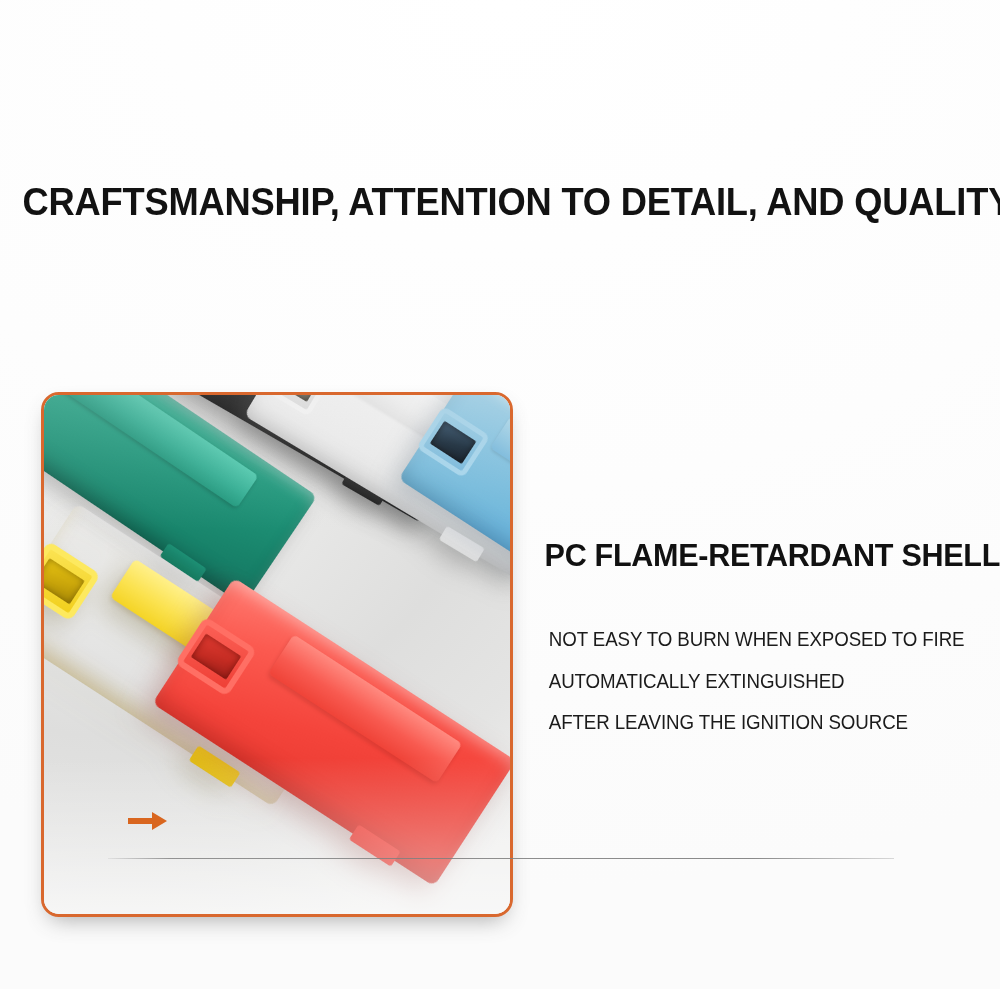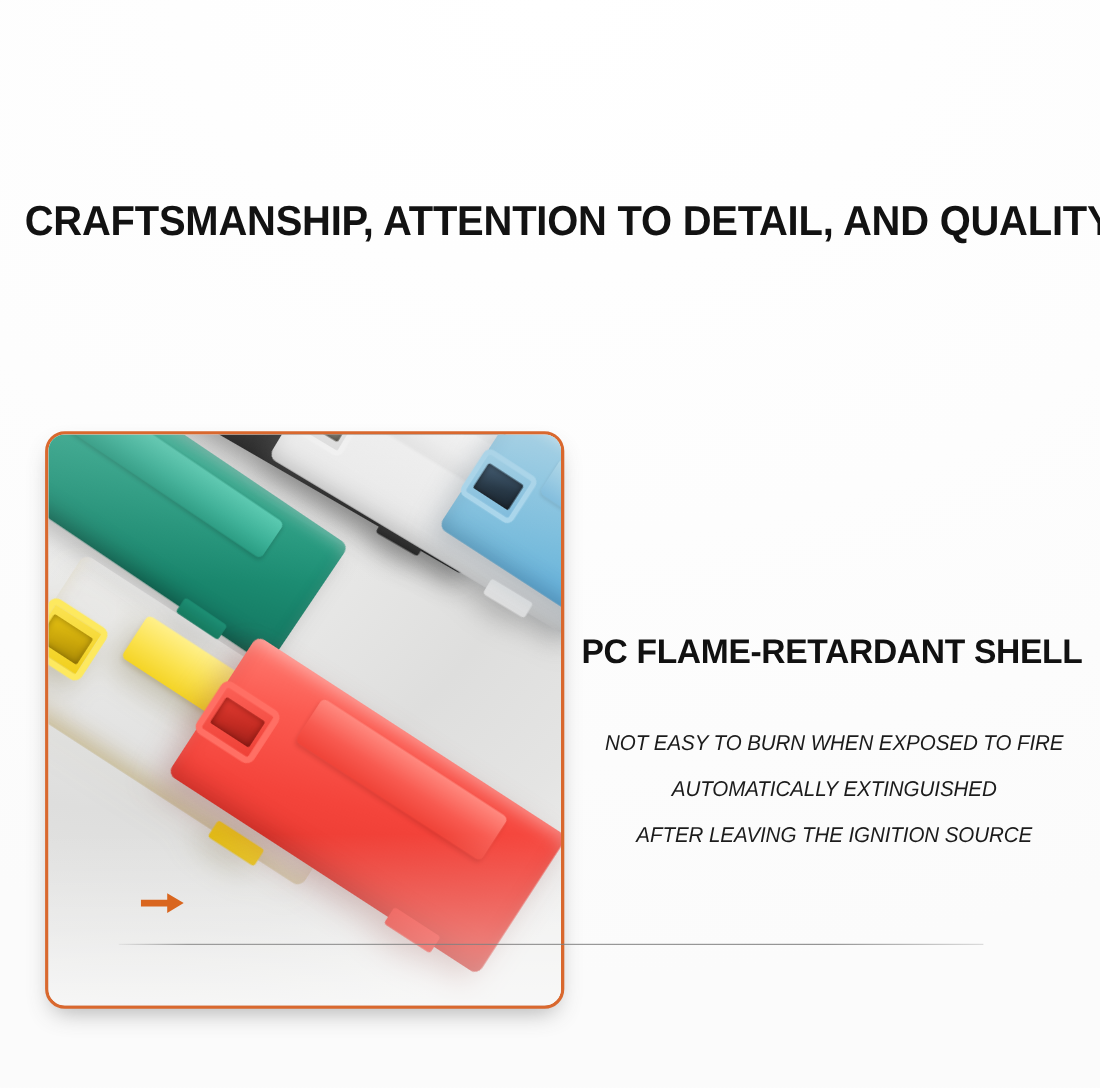--- a/index.html
+++ b/index.html
@@ -324,39 +324,37 @@
                 rgba(150,150,150,0.15) 0%,
                 rgba(130,130,130,0.85) 8%,
                 rgba(125,125,125,0.9) 82%,
                 rgba(150,150,150,0.35) 100%);
     z-index: 7;
   }
 
   
   .copy {
     position: absolute;
-    left: 514px;
+    left: 530px;
     top: 538px;
     width: 470px;
-    margin-top: 37px;
   }
   .copy-title {
     font-weight: 700;
     font-size: 31px;
     color: #111111;
     letter-spacing: -0.3px;
     text-align: right;
     white-space: nowrap;
     transform: scaleX(0.985);
     transform-origin: 100% 50%;
   }
   .copy-lines {
     margin-top: 56px;
-    text-align: center;
-    font-style: italic;
+    text-align: left;
   }
   .copy-line {
     font-size: 19.5px;
     color: #1b1b1b;
     letter-spacing: -0.1px;
     line-height: 1.0;
     margin-bottom: 22px;
     white-space: nowrap;
     transform: scaleX(0.96);
     transform-origin: 100% 50%;

